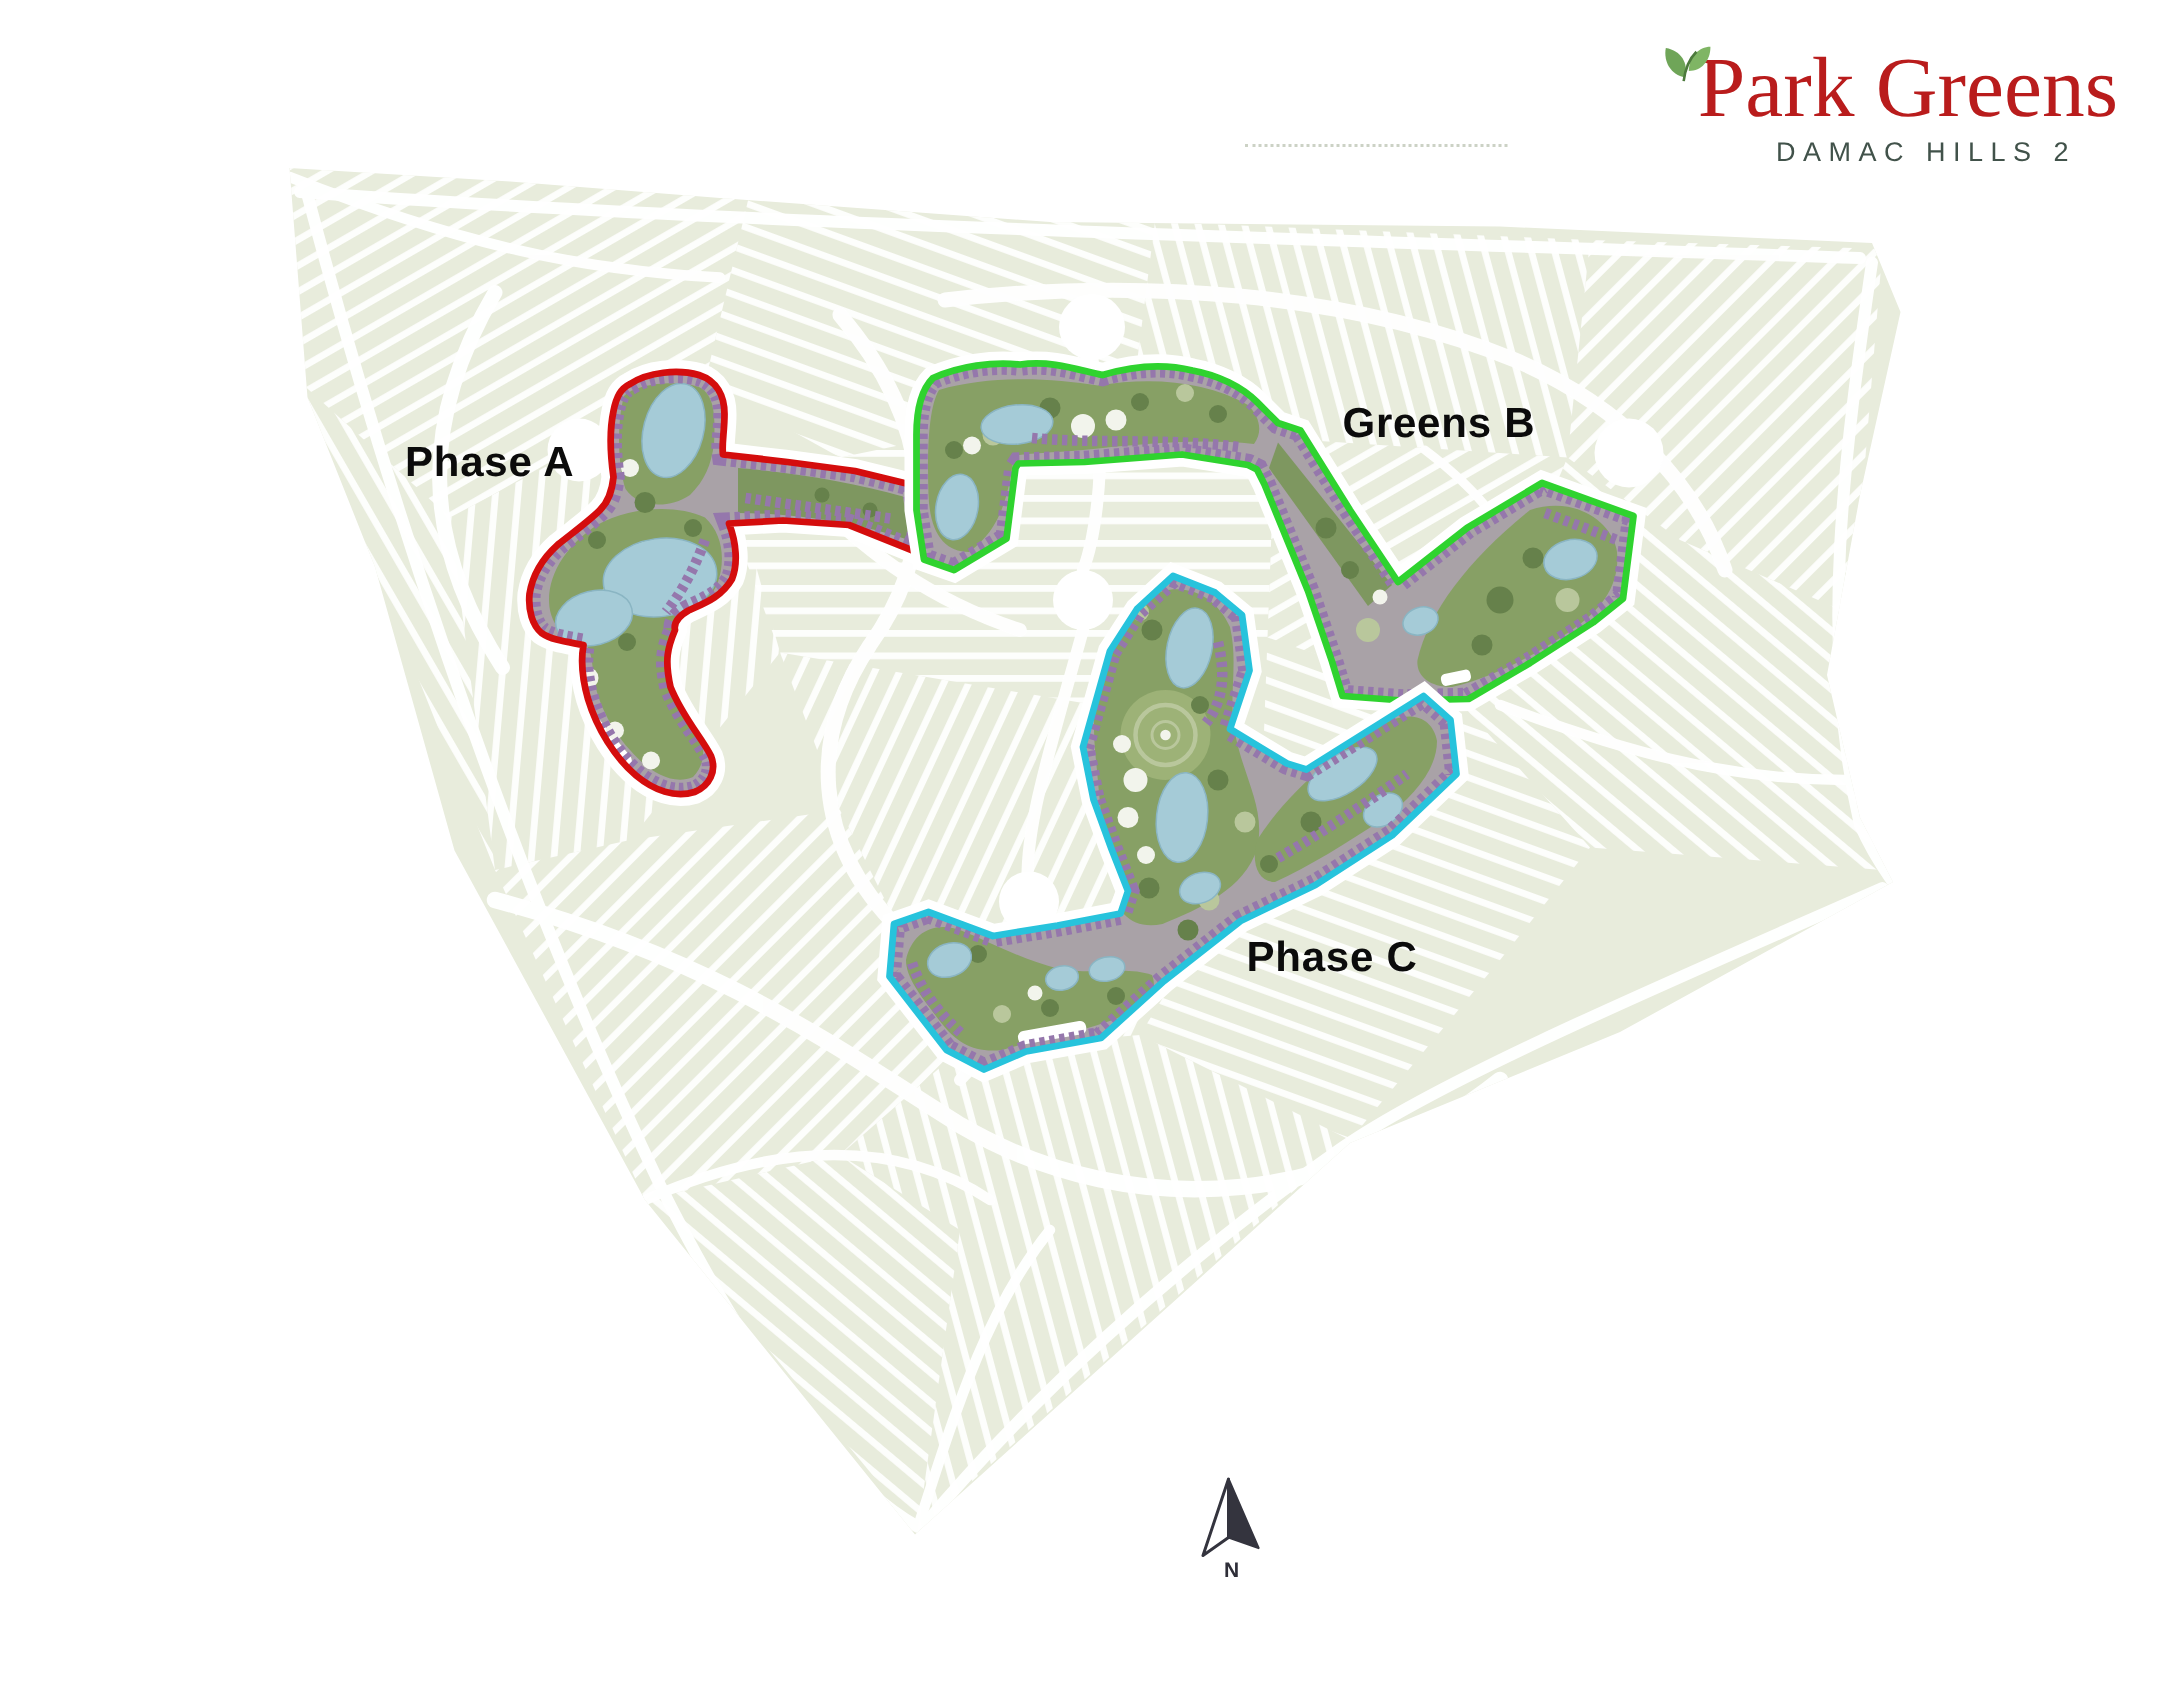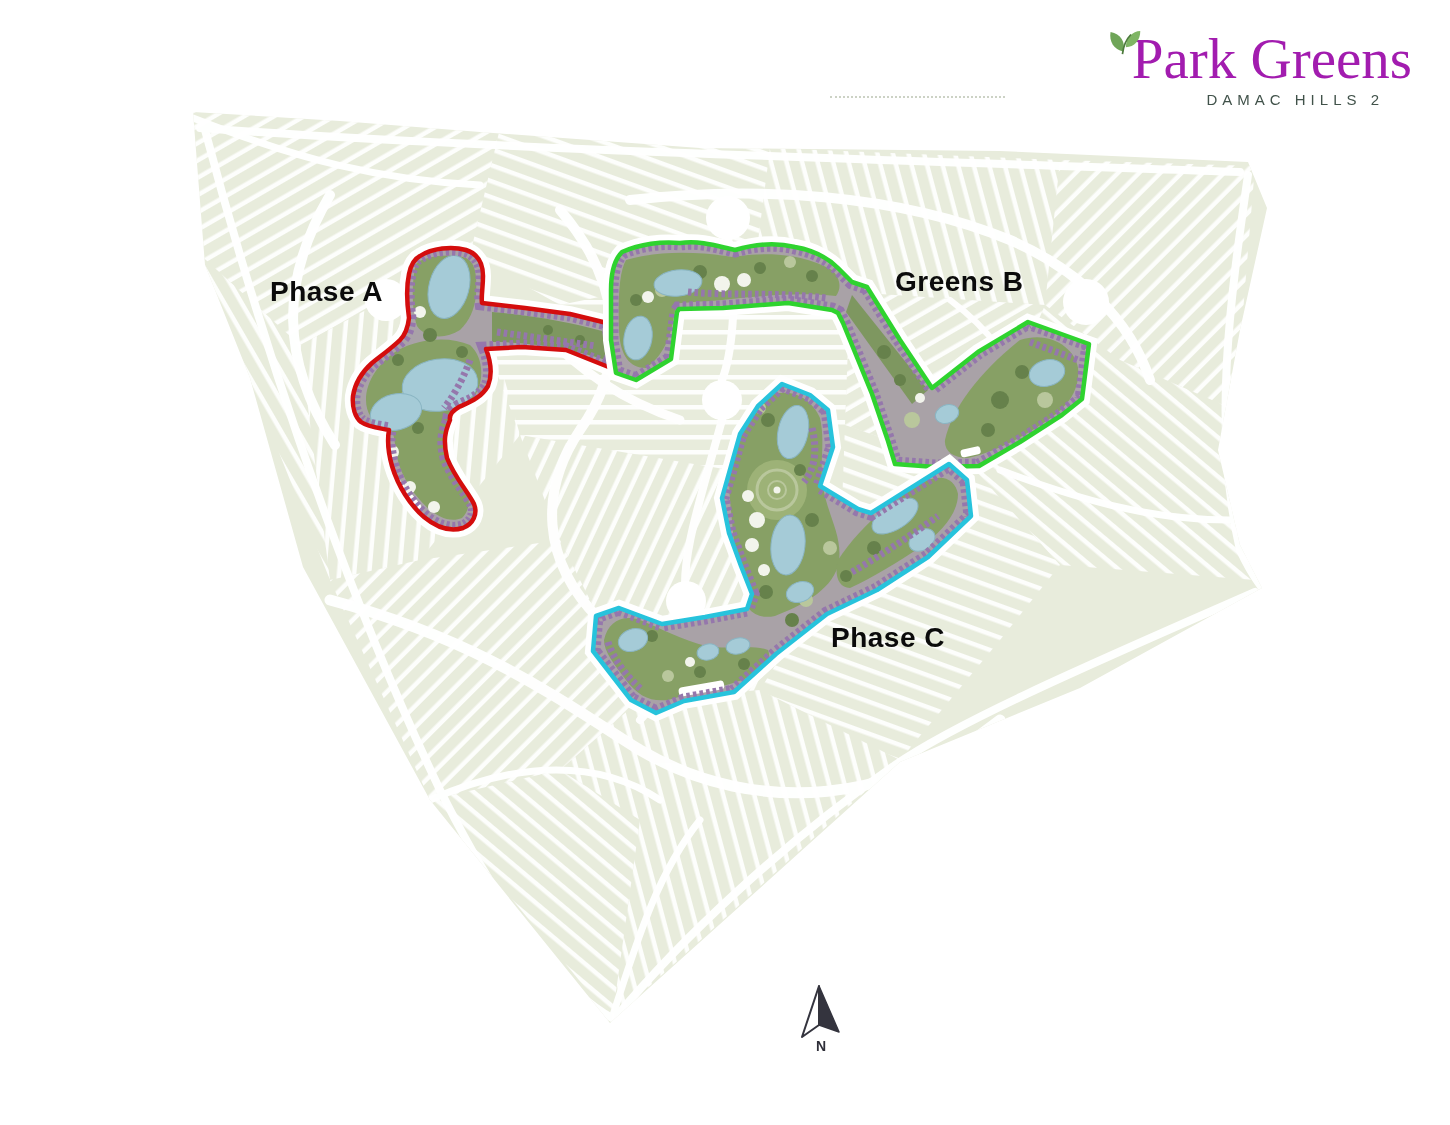--- a/index.html
+++ b/index.html
@@ -3,23 +3,23 @@
 <meta charset="utf-8">
 <style>
   html,body{margin:0;padding:0;background:#ffffff;}
   .stage{position:relative;width:1450px;height:1125px;background:#ffffff;overflow:hidden;
          font-family:"Liberation Sans", sans-serif;}
   svg{position:absolute;left:0;top:0;}
   .phase-label{position:absolute;font-size:28px;font-weight:700;color:#0b0b0b;
                letter-spacing:.5px;white-space:nowrap;}
   .logo{position:absolute;top:30px;right:38px;width:340px;text-align:right;}
   .logo-title{font-family:"Liberation Serif", serif;font-size:57px;line-height:1;
-              color:#a21caf;position:relative;display:inline-block;padding-left:30px;}
+              color:#b91c1c;position:relative;display:inline-block;padding-left:30px;}
   .logo-sprout{position:absolute;left:6px;top:-4px;}
-  .logo-subtitle{margin-top:4px;font-size:15px;letter-spacing:5px;color:#41524a;
+  .logo-subtitle{margin-top:4px;font-size:18px;letter-spacing:5px;color:#41524a;
                  font-weight:500;padding-right:28px;}
   .logo-dotline{position:absolute;top:96px;right:445px;width:175px;
                 border-top:2px dotted #ccd2c5;}
   .compass-n{position:absolute;left:806px;top:1038px;width:30px;text-align:center;
              font-size:14px;font-weight:700;color:#2e2e38;}
 </style>
 </head>
 <body>
 
 <div class="stage">
@@ -271,21 +271,21 @@
     </g>
     <use href="#pC" fill="none" stroke-width="4.5" stroke-linejoin="round" stroke="#27c3dc"></use>
   </g>
 
   <g>
     <path d="M 819,986 L 802,1037 L 819,1025 Z" fill="#ffffff" stroke="#34343e" stroke-width="2" stroke-linejoin="round"></path>
     <path d="M 819,986 L 839,1032 L 819,1025 Z" fill="#34343e" stroke="#34343e" stroke-width="1.5" stroke-linejoin="round"></path>
   </g>
 </svg>
 
-<div class="phase-label" style="left:270px;top:276px;text-align:right;">Phase A</div>
+<div class="phase-label" style="left:270px;top:292px;text-align:right;">Phase A</div>
 <div class="phase-label" style="left:895px;top:266px;">Greens B</div>
 <div class="phase-label" style="left:831px;top:622px;">Phase C</div>
 
 <div class="logo">
   <div class="logo-title">
     <span class="logo-sprout">
       <svg width="34" height="34" viewBox="0 0 40 40">
         <path d="M18,30 C7,28 1,18 3,7 C15,9 21,19 18,30 Z" fill="#6fa558"></path>
         <path d="M21,25 C21,14 29,6 38,6 C38,17 31,25 21,25 Z" fill="#7fb564"></path>
         <path d="M17,33 C18,25 21,16 27,10" stroke="#4c7a3c" stroke-width="2" fill="none"></path>

